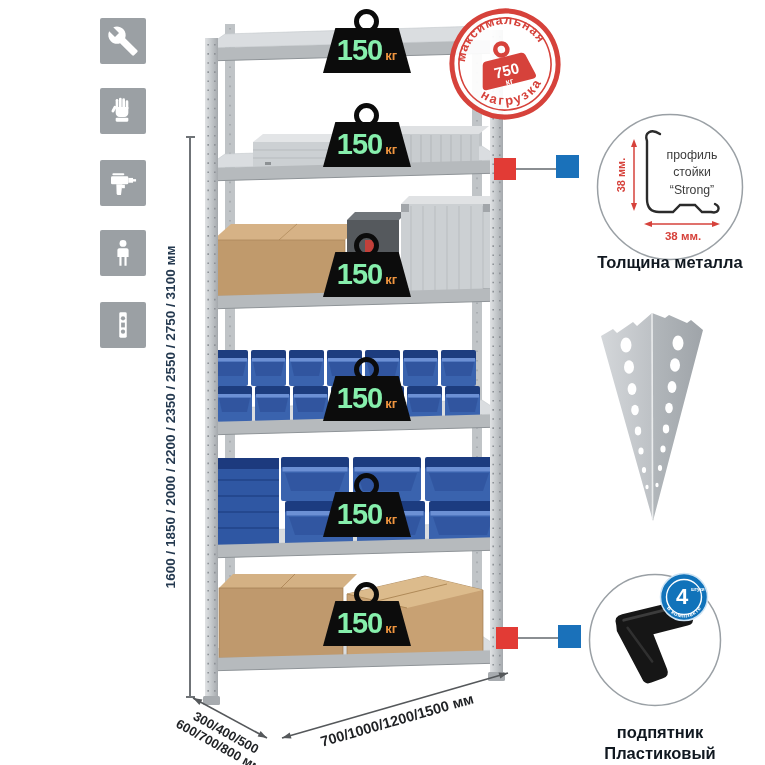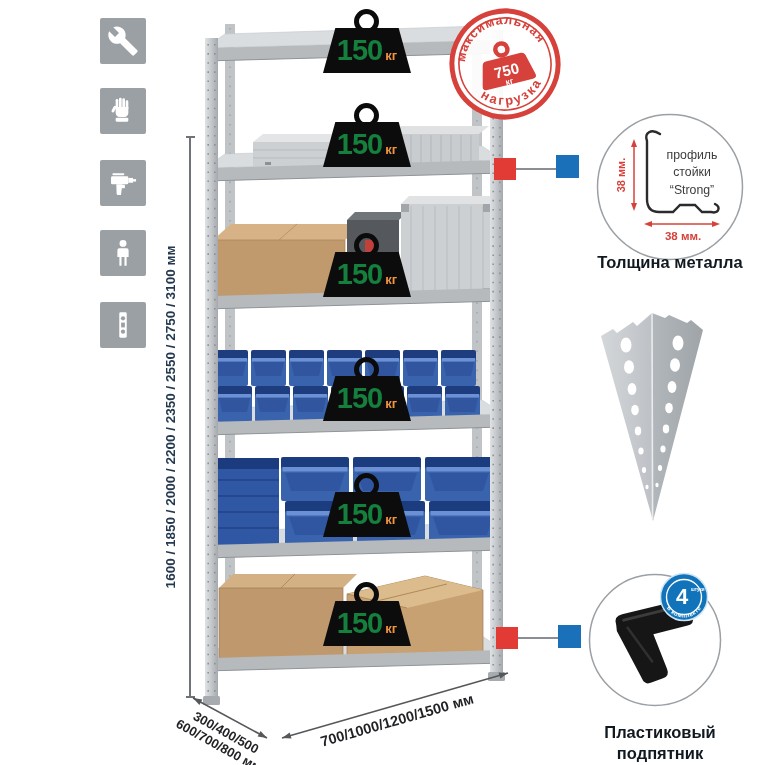--- a/index.html
+++ b/index.html
@@ -14,21 +14,21 @@
   .dimline-v{position:absolute;left:189px;top:137px;width:2px;height:560px;background:#6f7377;}
   .dimcap{position:absolute;height:2px;width:9px;background:#6f7377;}
   .height-label{position:absolute;left:-77px;top:407px;width:500px;height:20px;text-align:center;
     transform:rotate(-90deg);transform-origin:center;font-size:13.5px;font-weight:bold;color:#24394f;white-space:nowrap;}
   
   .wbadge{position:absolute;left:323px;width:88px;}
   .wb-ring{position:absolute;left:31px;width:15px;height:15px;border:5px solid #0b0b0b;border-radius:50%;}
   .wb-body{position:absolute;left:0;width:88px;height:45px;background:#0c0c0c;
     clip-path:polygon(14% 0%,86% 0%,100% 100%,0% 100%);
     display:flex;align-items:center;justify-content:center;gap:3px;}
-  .wb-val{color:#15803d;font-size:29px;font-weight:bold;letter-spacing:-1px;}
+  .wb-val{color:#86efac;font-size:29px;font-weight:bold;letter-spacing:-1px;}
   .wb-unit{color:#f0953f;font-size:13px;font-weight:bold;position:relative;top:5px;}
   
   .mark{position:absolute;width:22px;height:22px;}
   .mark.red{background:#e23b35;}
   .mark.blue{background:#1a71ba;width:23px;height:23px;}
   .callout-line{position:absolute;height:2px;background:#8a8e92;}
   .caption{position:absolute;text-align:center;font-weight:bold;color:#101820;font-size:16.5px;line-height:1.3;margin-top:21px;}
   
   .dim-label{position:absolute;font-weight:bold;color:#1f2124;text-align:center;white-space:nowrap;}
 </style>
@@ -373,22 +373,22 @@
   <svg class="abs" style="left:659px;top:572px;width:50px;height:50px" viewBox="0 0 50 50">
     <circle cx="25" cy="25" r="23.5" fill="#1173ba" stroke="#cfe4f4" stroke-width="1.5"></circle>
     <circle cx="25" cy="25" r="17.5" fill="none" stroke="#fff" stroke-width="1.4"></circle>
     <text x="23" y="32" text-anchor="middle" font-size="22" font-weight="bold" fill="#fff">4</text>
     <text x="32" y="19" font-size="4.5" font-weight="bold" fill="#fff">штуки</text>
     <path id="kitArc" d="M 7.25,35.25 A 20.5,20.5 0 0 0 42.75,35.25" fill="none"></path>
     <text font-size="6" font-weight="bold" fill="#fff" letter-spacing=".4" text-anchor="middle">
       <textPath href="#kitArc" startOffset="50%">в комплекте</textPath></text>
   </svg>
   <div class="caption" style="left:578px;top:701px;width:164px">
+    <div>подпятник</div>
     <div>Пластиковый</div>
-    <div>подпятник</div>
   </div>
 
   <svg class="abs" style="left:185px;top:690px;width:95px;height:60px" viewBox="0 0 95 60">
     <line x1="8" y1="8" x2="82" y2="48" stroke="#55585b" stroke-width="1.6"></line>
     <path d="M8,8 L14.4,15.1 L17.4,9.5 Z" fill="#55585b"></path>
     <path d="M82,48 L72.6,46.5 L75.6,40.9 Z" fill="#55585b"></path>
   </svg>
   <div class="dim-label" style="left:157px;top:725px;width:130px;font-size:13px;line-height:1.15;transform:rotate(29deg)">
     <div>300/400/500</div>
     <div>600/700/800 мм</div>

